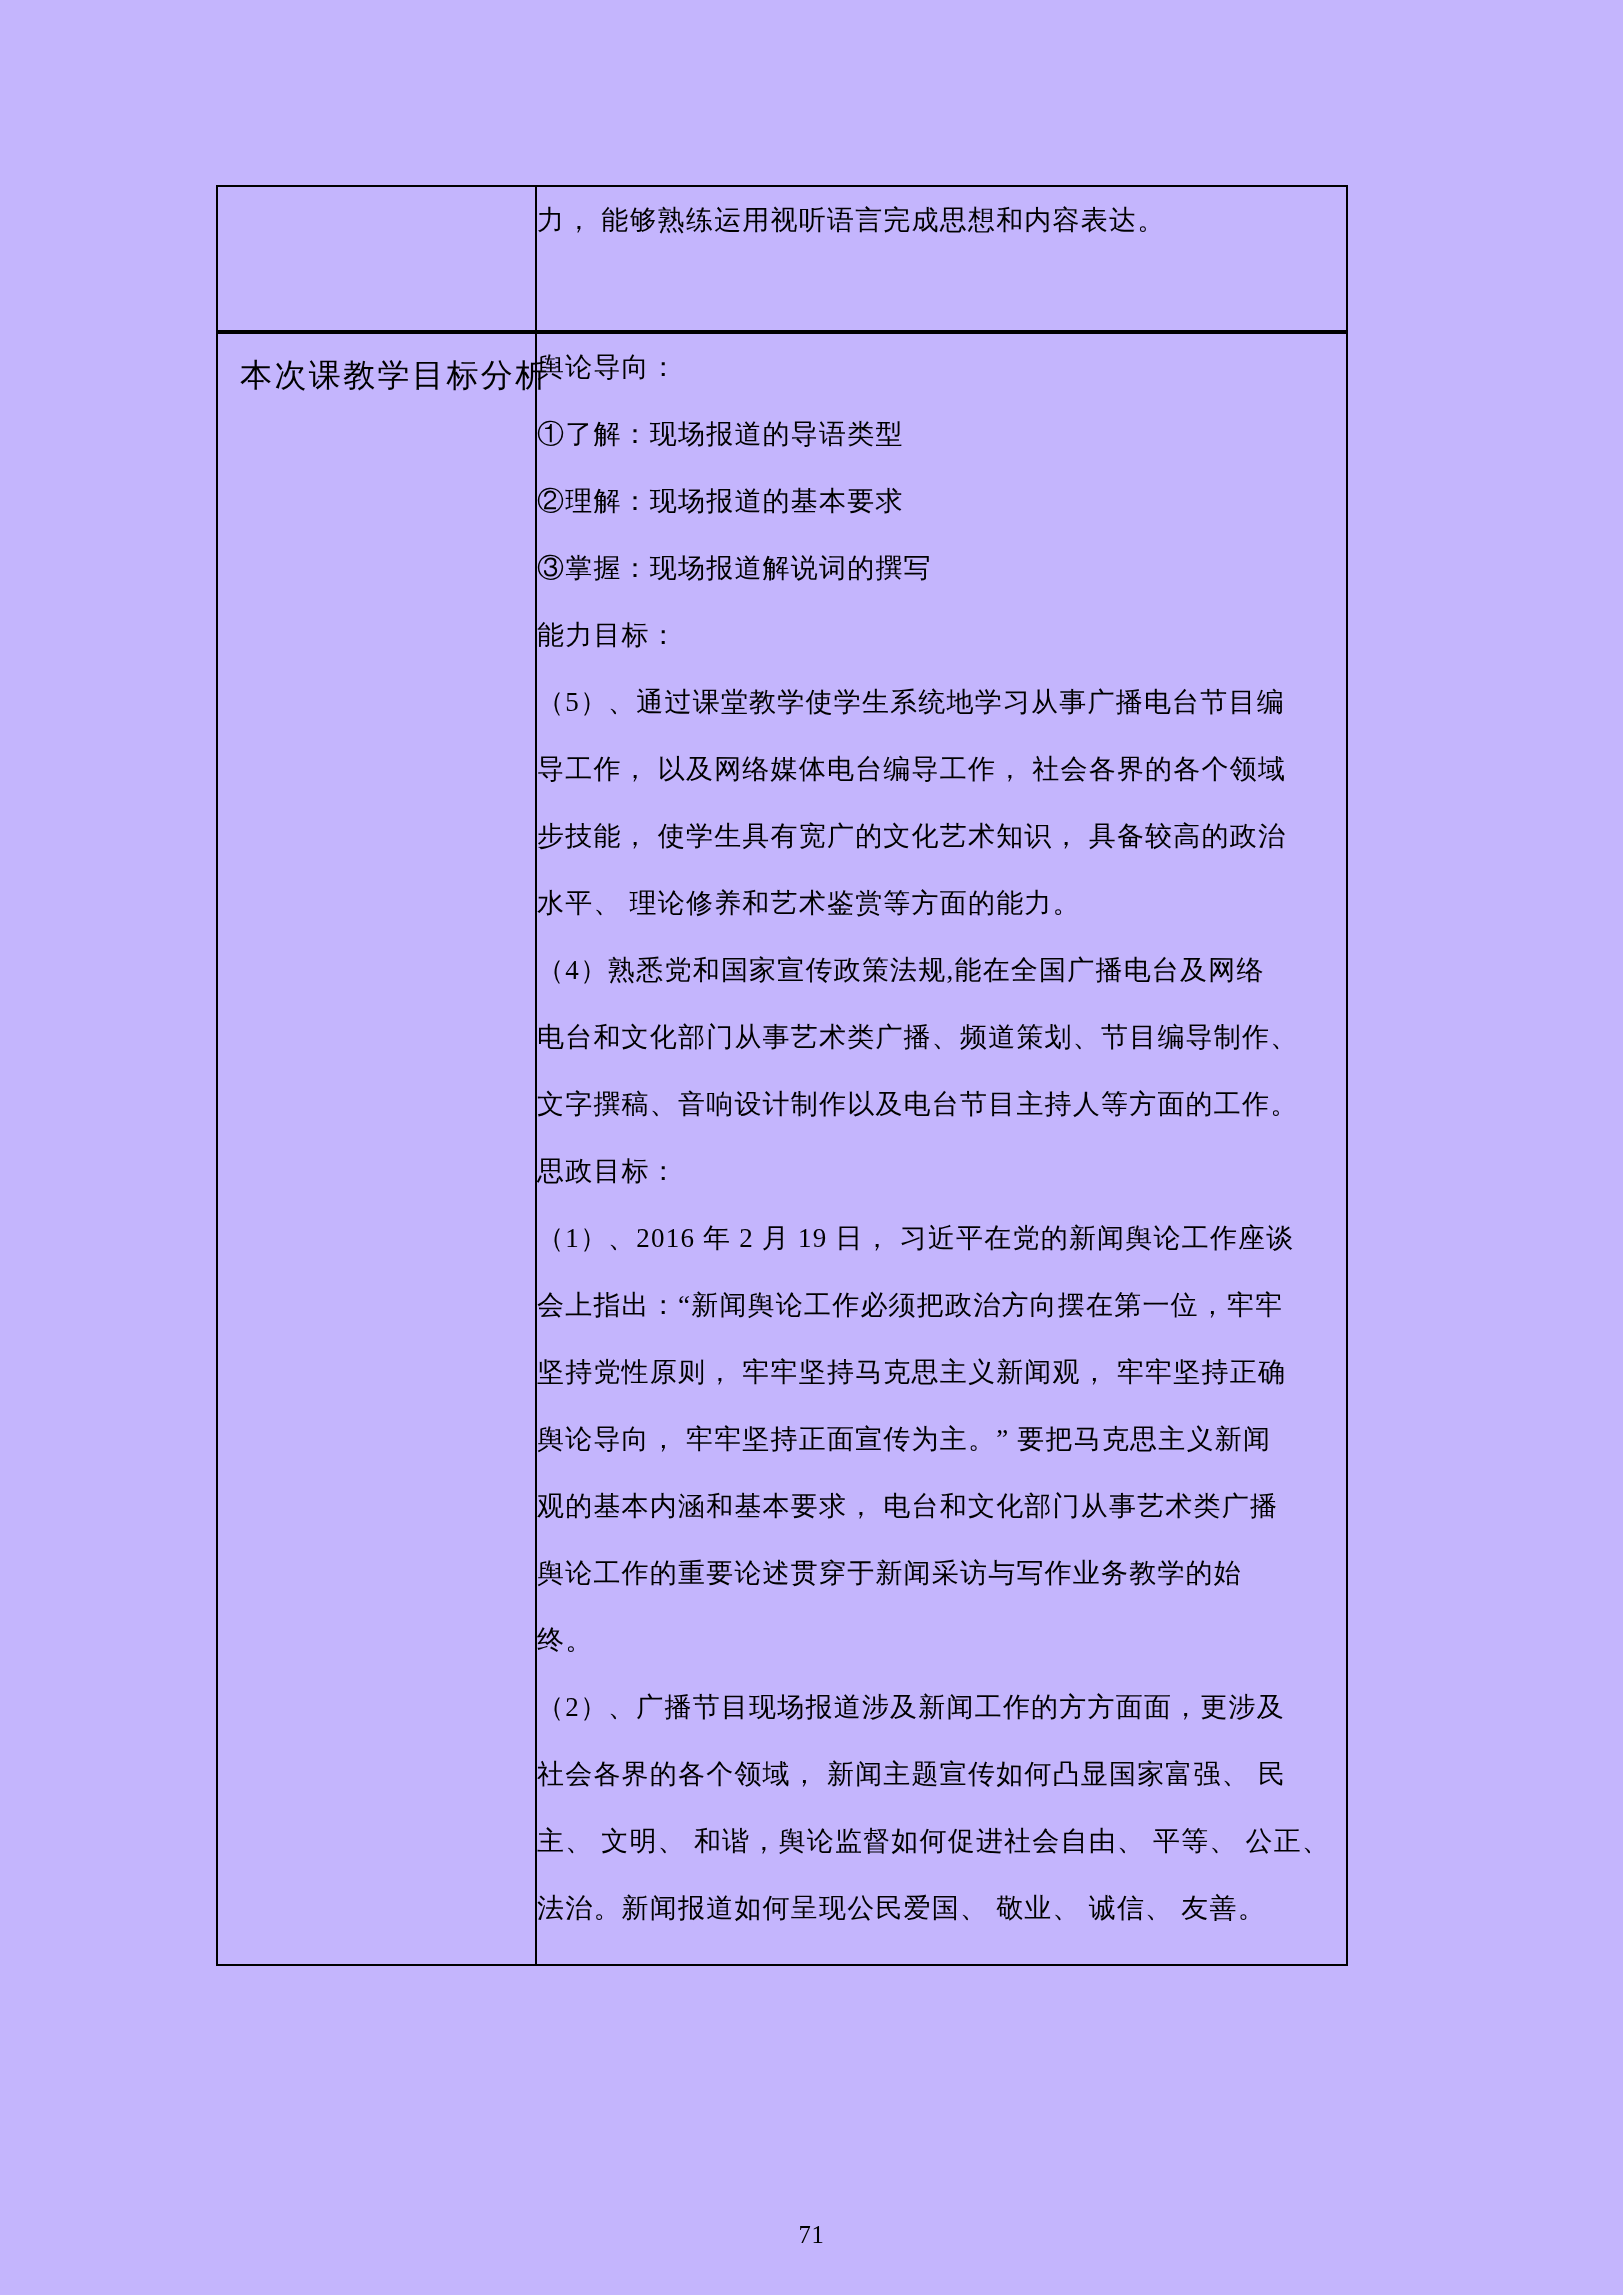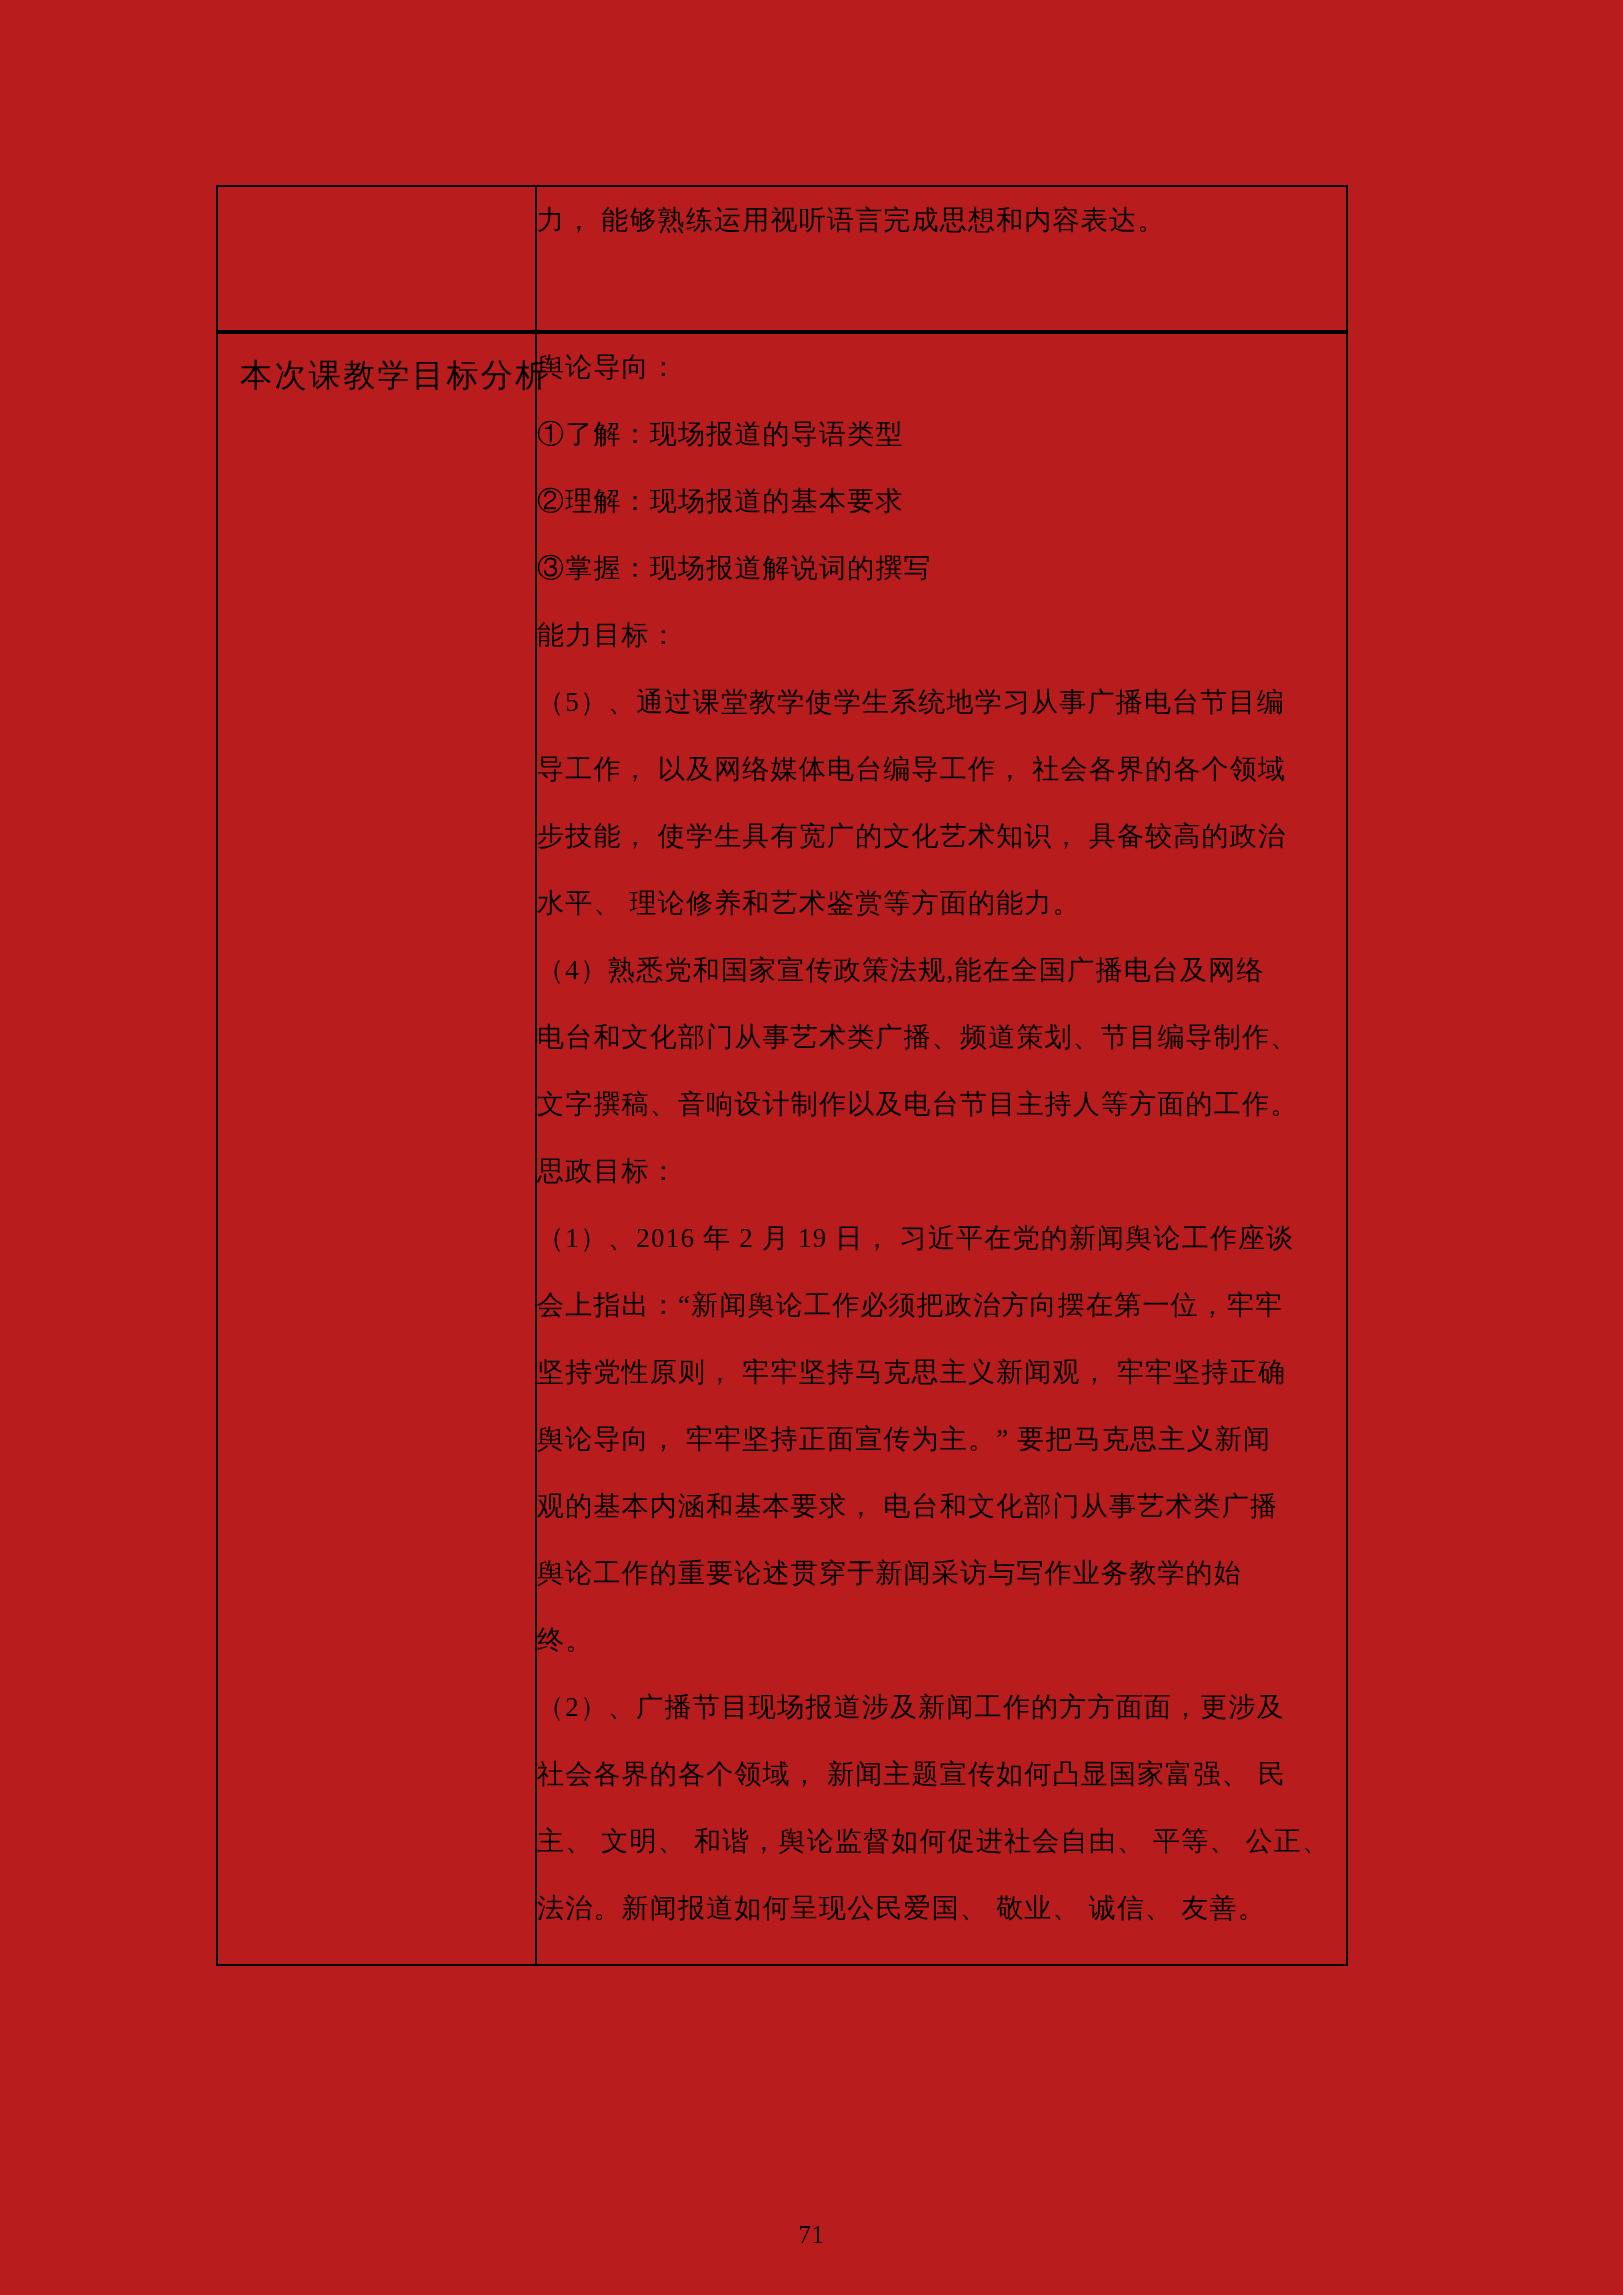--- a/index.html
+++ b/index.html
@@ -1,19 +1,19 @@
 <!DOCTYPE html>
 <html style="font-size:12.7px"><head>
 <meta charset="utf-8">
 <style>
   html,body{margin:0;padding:0;background:#e8e8e8;}
   .page{
     position:relative;
     width:1623px;height:2295px;
-    background:#b91c1c;
+    background:#c4b5fd;
     font-family:"Liberation Serif","DejaVu Serif",serif;
     color:#000000;
     overflow:hidden;
   }
   .doc-table{
     position:absolute;
     left:216px;top:185px;
     width:1130px;
     border-collapse:collapse;
     table-layout:fixed;

